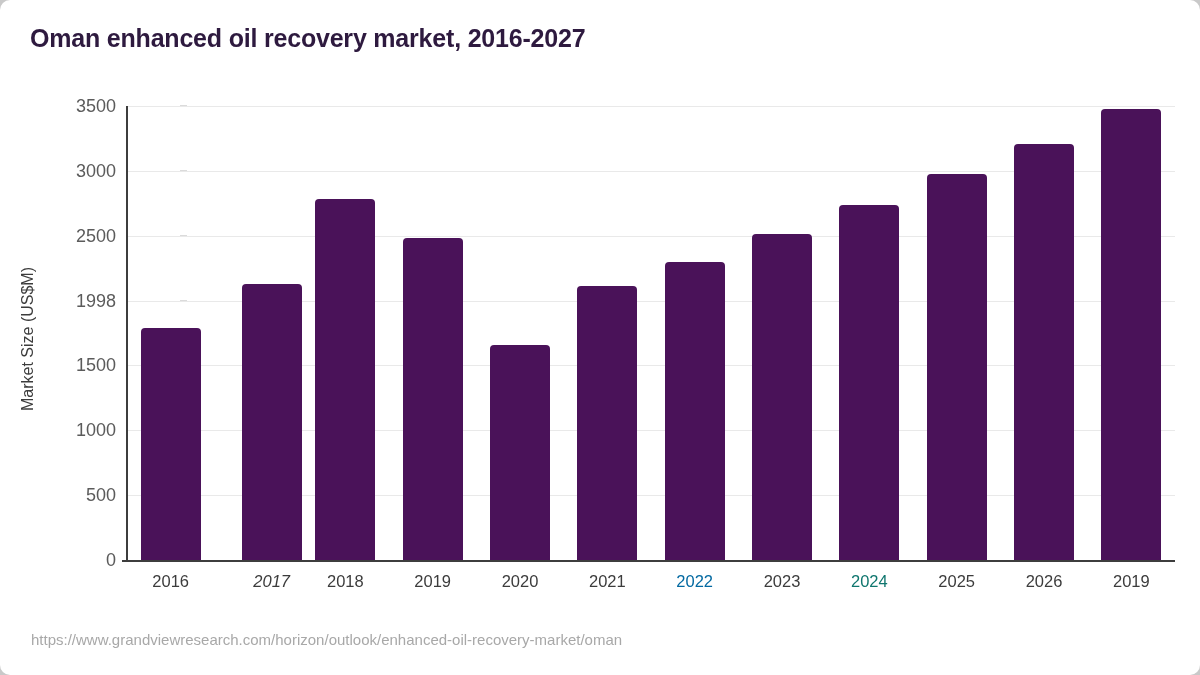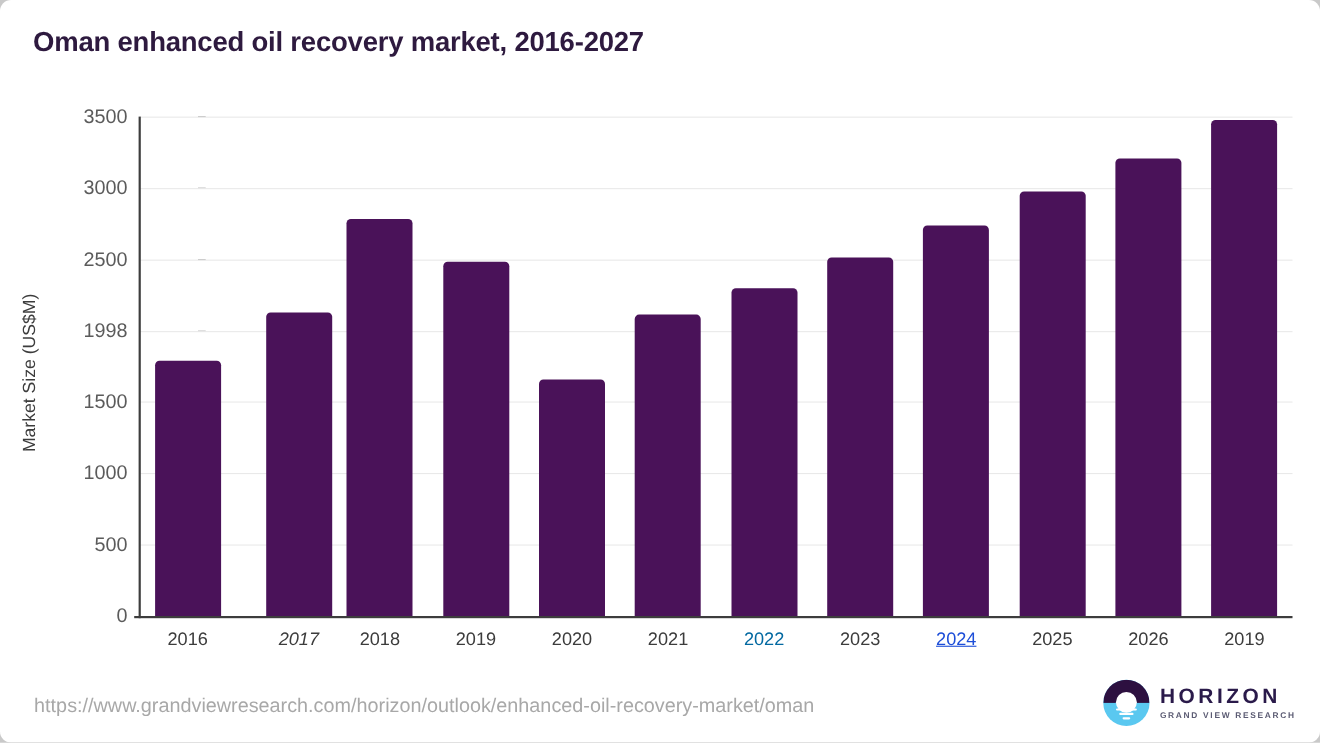--- a/index.html
+++ b/index.html
@@ -132,21 +132,21 @@
     font-size: 16.5px;
     color: #3c3c3c;
     white-space: nowrap;
   }
 
   
   .source-url {
     position: absolute;
     left: 31px;
     top: 631px;
-    font-size: 18px;
+    font-size: 15px;
     color: #a8a8a8;
     white-space: nowrap;
   }
   .logo {
     position: absolute;
     right: 22px;
     top: 618px;
     display: flex;
     align-items: center;
     gap: 9px;
@@ -273,46 +273,33 @@
         <div class="bar-slot" style="left: 524px; width: 87.3333px;">
           <div class="bar" title="2022: 2300" style="background: rgb(74, 18, 89); top: 261.657px; height: 298.343px;"></div>
           <div class="x-label" style="color: #0369a1;">2022</div>
         </div>
         <div class="bar-slot" style="left: 611.333px; width: 87.3333px;">
           <div class="bar" title="2023: 2515" style="background: rgb(74, 18, 89); top: 233.769px; height: 326.231px;"></div>
           <div class="x-label" style="color: rgb(60, 60, 60);">2023</div>
         </div>
         <div class="bar-slot" style="left: 698.667px; width: 87.3333px;">
           <div class="bar" title="2024: 2740" style="background: rgb(74, 18, 89); top: 204.583px; height: 355.417px;"></div>
-          <div class="x-label" style="color: #1d4ed8; text-decoration: underline;">2024</div>
+          <div class="x-label" style="color: #0f766e;">2024</div>
         </div>
         <div class="bar-slot" style="left: 786px; width: 87.3333px;">
           <div class="bar" title="2025: 2975" style="background: rgb(74, 18, 89); top: 174.1px; height: 385.9px;"></div>
           <div class="x-label" style="color: rgb(60, 60, 60);">2025</div>
         </div>
         <div class="bar-slot" style="left: 873.333px; width: 87.3333px;">
           <div class="bar" title="2026: 3210" style="background: rgb(74, 18, 89); top: 143.617px; height: 416.383px;"></div>
           <div class="x-label" style="color: rgb(60, 60, 60);">2026</div>
         </div>
         <div class="bar-slot" style="left: 960.667px; width: 87.3333px;">
           <div class="bar" title="2027: 3475" style="background: rgb(74, 18, 89); top: 109.243px; height: 450.757px;"></div>
           <div class="x-label" style="color: rgb(60, 60, 60);">2019</div>
         </div>
       </div>
   </div>
 
   <div class="source-url">https://www.grandviewresearch.com/horizon/outlook/enhanced-oil-recovery-market/oman</div>
 
-  <div class="logo">
-    <div class="logo-mark">
-      <div class="top-half"></div>
-      <div class="sun"></div>
-      <div class="ray ray1"></div>
-      <div class="ray ray2"></div>
-      <div class="ray ray3"></div>
-    </div>
-    <div class="logo-text">
-      <div class="logo-name">HORIZON</div>
-      <div class="logo-sub">GRAND VIEW RESEARCH</div>
-    </div>
-  </div>
 
 </div>
 
 </body></html>

